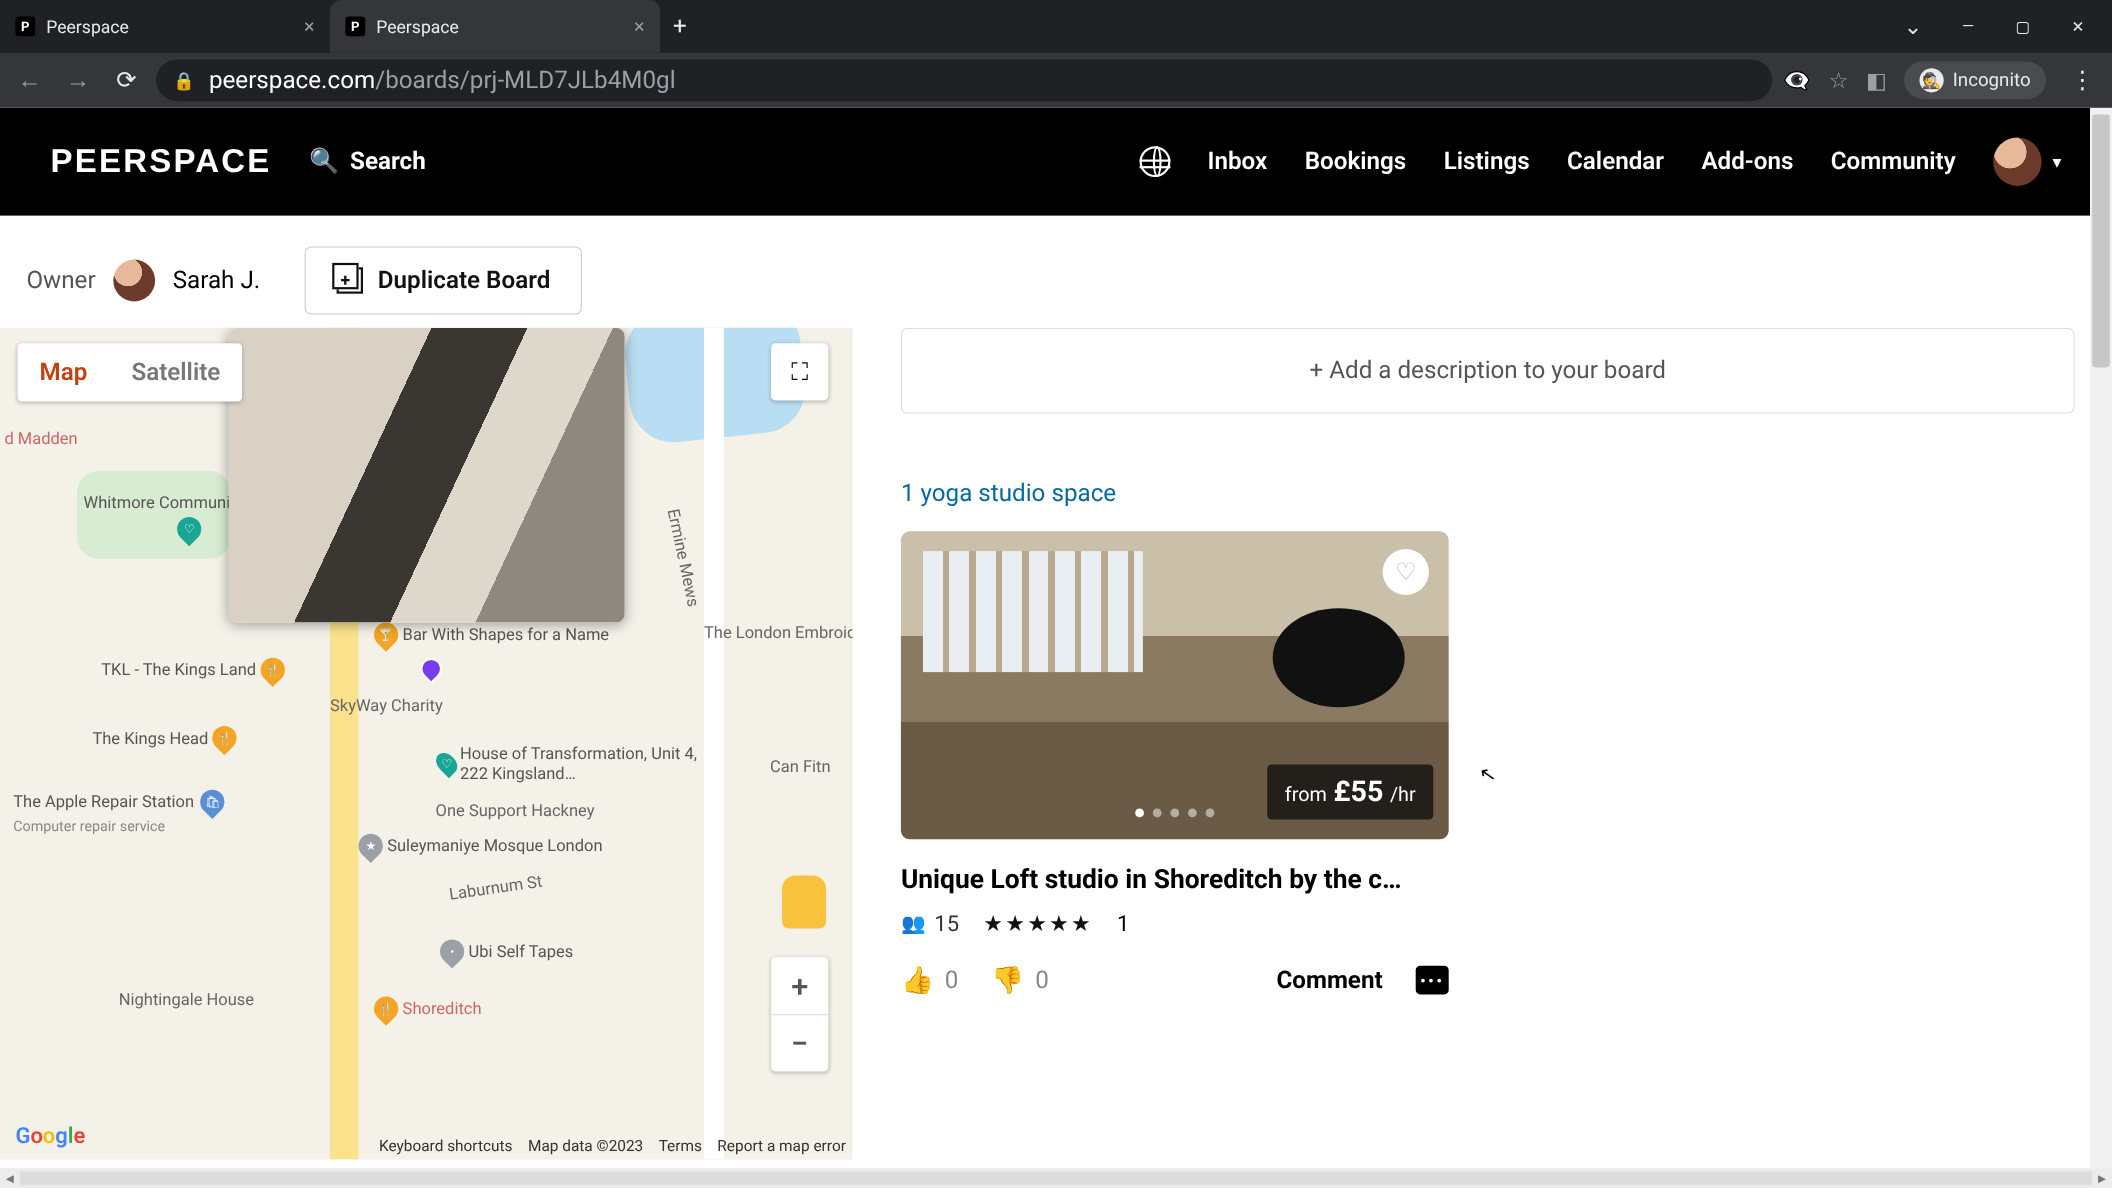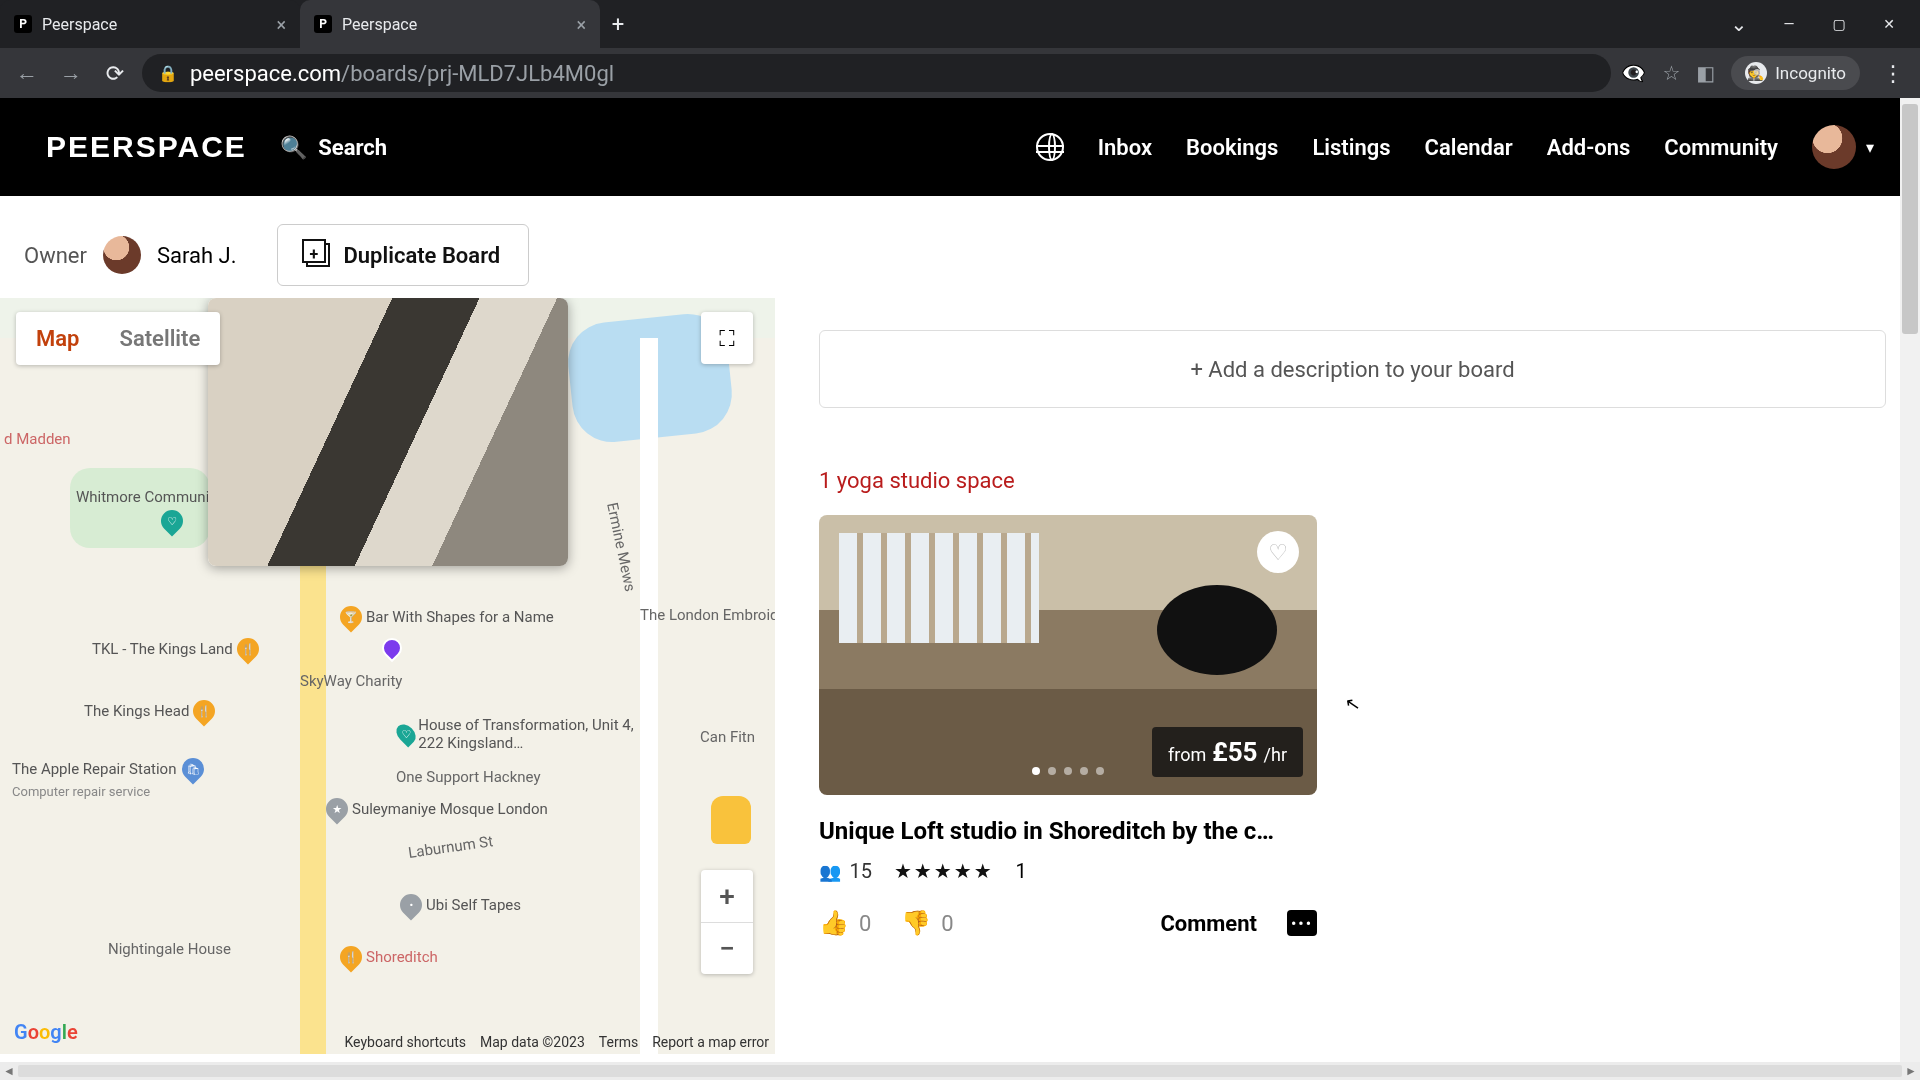--- a/index.html
+++ b/index.html
@@ -68,21 +68,21 @@
 .btn-invite .env::after{content:"";position:absolute;left:2px;right:2px;top:2px;height:8px;border-bottom:2px solid #fff;border-left:2px solid #fff;border-right:2px solid #fff;transform:scaleY(-1);clip-path:polygon(0 0,50% 100%,100% 0);}
 .btn-dup { background:#fff; color:#111; border:1px solid #ccc; }
 .dup-ic { width:24px; height:24px; border:2px solid #111; position:relative; }
 .dup-ic::before{content:"";position:absolute;left:-6px;top:-6px;width:20px;height:20px;border:2px solid #111;background:#fff;}
 .dup-ic::after{content:"+";position:absolute;left:2px;top:0;font-size:16px;font-weight:700;}
 
 
 .main-row { display:flex; height:calc(100% - 98px - 128px); }
 .map-pane { width:775px; position:relative; background:#eef3ea; overflow:hidden; }
 .map-canvas { position:absolute; inset:0; background:
-  linear-gradient(180deg,#f3f1e8 0 100%); margin-top: 40px;
+  linear-gradient(180deg,#f3f1e8 0 100%);
 }
 .road-v { position:absolute; left:300px; top:0; bottom:0; width:26px; background:#fbe38e; }
 .road-v2 { position:absolute; left:640px; top:0; bottom:0; width:18px; background:#fff; }
 .river { position:absolute; left:570px; top:-20px; width:160px; height:120px; background:#b9ddf2; border-radius:40px; transform:rotate(-6deg); }
 .park { position:absolute; left:70px; top:130px; width:140px; height:80px; background:#d7ecd3; border-radius:20px; }
 .map-label { position:absolute; font-size:15px; color:#666; white-space:nowrap; }
 .poi { position:absolute; display:flex; align-items:center; gap:4px; font-size:15px; color:#555;}
 .poi .pin { width:22px; height:22px; border-radius:50% 50% 50% 0; transform:rotate(-45deg); display:flex; align-items:center; justify-content:center;}
 .poi .pin.teal{ background:#1aa695; }
 .poi .pin.orange{ background:#f4a523; }
@@ -101,22 +101,22 @@
 .zoom-stack .zb + .zb { border-top:1px solid #ddd;}
 .google-wm { position:absolute; left:14px; bottom:10px; font-size:20px; font-weight:600; }
 .google-wm .g1{color:#4285f4}.google-wm .g2{color:#ea4335}.google-wm .g3{color:#fbbc05}.google-wm .g4{color:#4285f4}.google-wm .g5{color:#34a853}.google-wm .g6{color:#ea4335}
 .map-attr { position:absolute; right:6px; bottom:4px; display:flex; gap:14px; font-size:14px; color:#333;}
 .map-attr span{ cursor:pointer; }
 .thumb-popup { position:absolute; left:208px; top:0; width:360px; height:268px; background:#fff; border-radius:8px; box-shadow:0 2px 12px rgba(0,0,0,.35); overflow:hidden;}
 .thumb-popup .ph { width:100%; height:100%; background:
   linear-gradient(115deg,#d9d1c3 0 38%,#3a3732 38% 56%,#ded8cc 56% 72%,#8e887e 72% 100%);
 }
 .content-pane { flex:1; padding:0 34px 0 44px; overflow:hidden; position:relative;}
-.desc-box { margin-top:32px; border:1px solid #ddd; border-radius:6px; height:78px; display:flex; align-items:center; justify-content:center; color:#555; font-size:22px; cursor:text;}
-.count-line { margin-top:60px; font-size:22px; color:#b91c1c;}
+.desc-box { border:1px solid #ddd; border-radius:6px; height:78px; display:flex; align-items:center; justify-content:center; color:#555; font-size:22px; cursor:text;}
+.count-line { margin-top:60px; font-size:22px; color:#0369a1;}
 .card { margin-top:22px; width:498px; }
 .card-img { height:280px; border-radius:8px; position:relative; overflow:hidden; background:
   linear-gradient(180deg,#cabfa8 0 34%,#8b7a62 34% 62%,#6b5b46 62% 100%);
 }
 .card-img .windows { position:absolute; left:20px; top:18px; width:200px; height:110px; background:repeating-linear-gradient(90deg,#e9eef2 0 18px,#b9a88e 18px 24px);}
 .card-img .softbox { position:absolute; right:40px; top:70px; width:120px; height:90px; background:#111; border-radius:50%;}
 .heart { position:absolute; right:18px; top:16px; width:42px; height:42px; background:#fff; border-radius:50%; display:flex; align-items:center; justify-content:center; color:#bbb; font-size:22px; cursor:pointer;}
 .price-chip { position:absolute; right:14px; bottom:18px; background:rgba(20,20,20,.82); color:#fff; padding:10px 16px; border-radius:4px; font-size:18px; display:flex; align-items:baseline; gap:6px;}
 .price-chip .big{ font-size:26px; font-weight:700;}
 .dots { position:absolute; left:50%; bottom:20px; transform:translateX(-50%); display:flex; gap:8px;}

